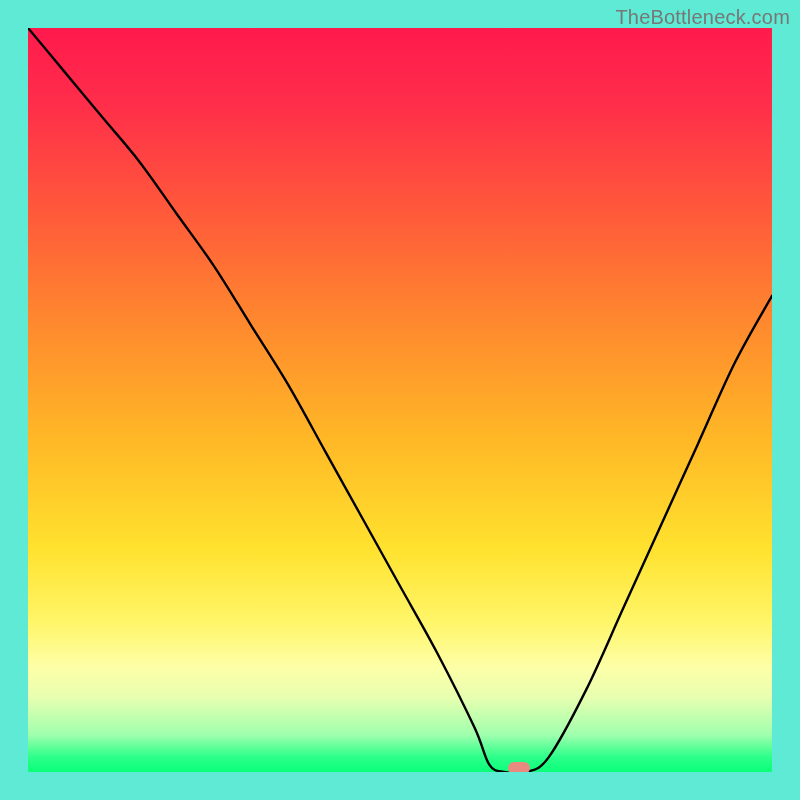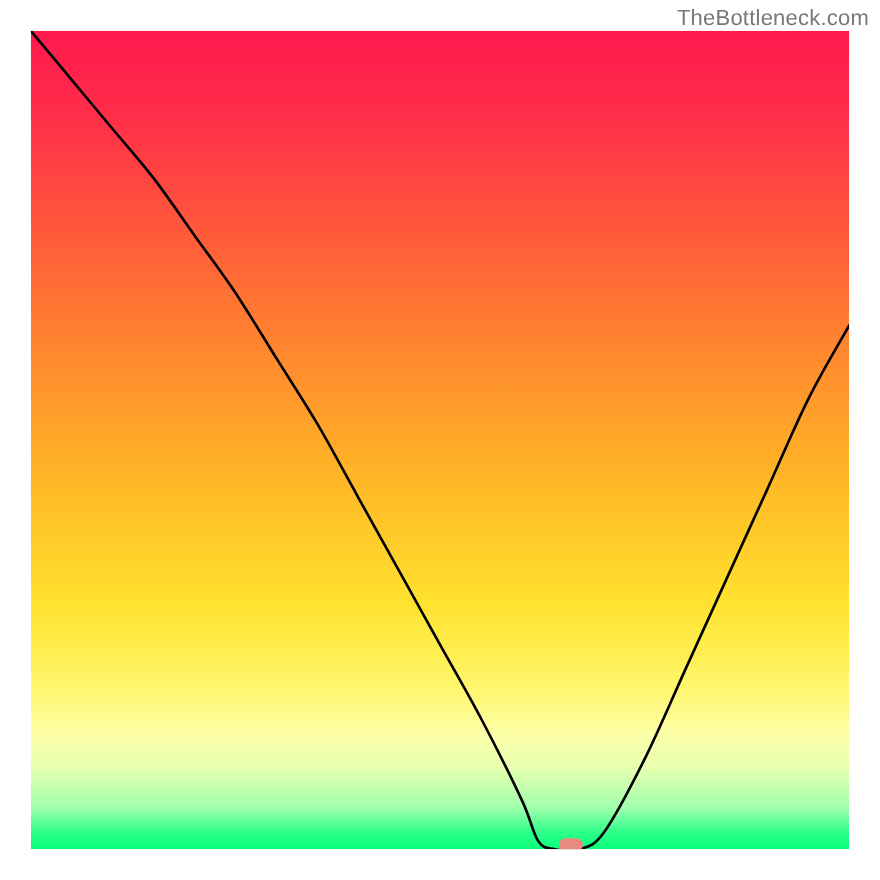--- a/index.html
+++ b/index.html
@@ -8,21 +8,21 @@
     width: 800px;
     height: 800px;
     background: #000;
     overflow: hidden;
     font-family: Arial, Helvetica, sans-serif;
   }
   .frame {
     position: relative;
     width: 800px;
     height: 800px;
-    background: #ffffff;
+    background: #5eead4;
   }
   .plot-area {
     position: absolute;
     left: 28px;
     top: 28px;
     width: 744px;
     height: 744px;
     overflow: hidden;
   }
   .gradient-bg {

